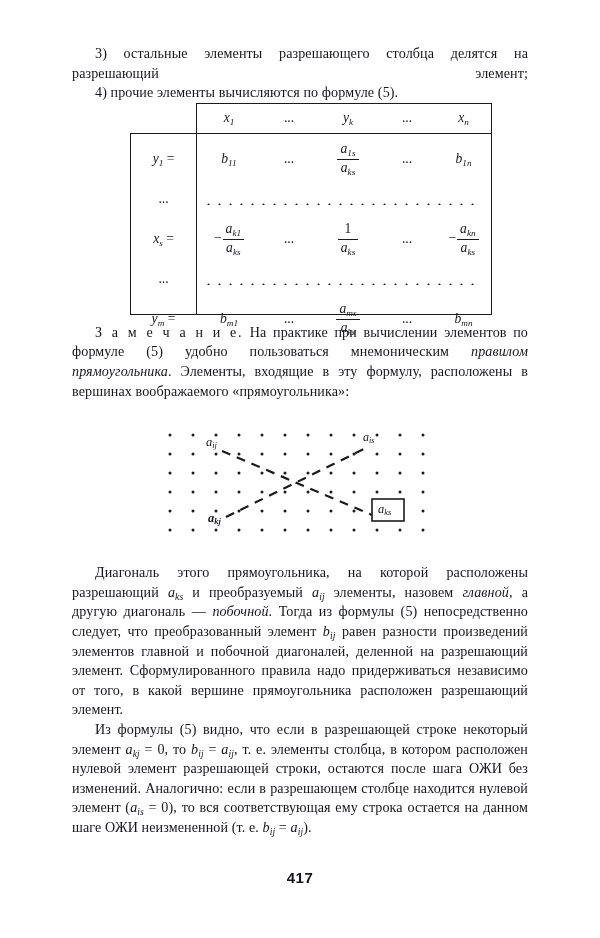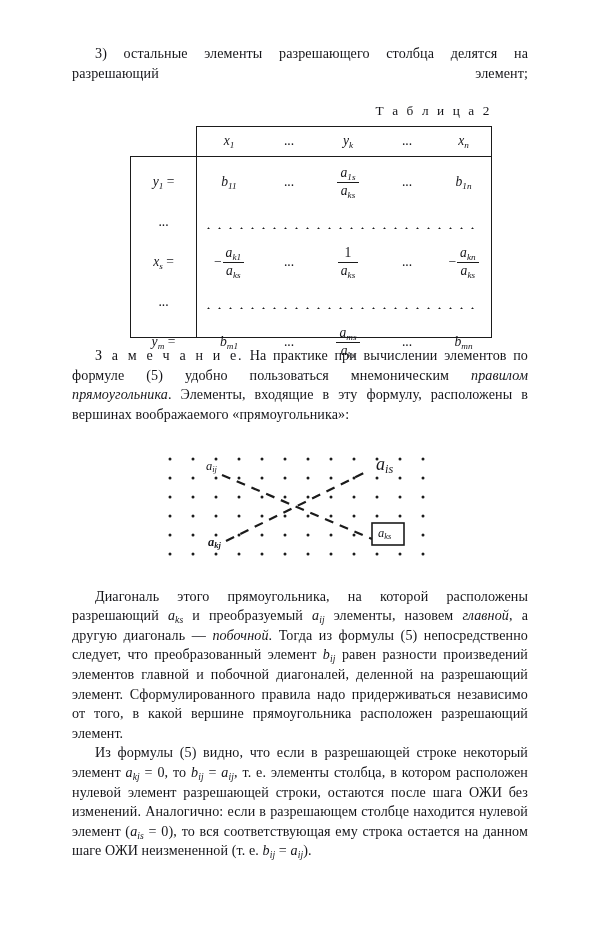--- a/index.html
+++ b/index.html
@@ -182,22 +182,24 @@
   }
 </style>
 </head>
 <body>
 
 <div class="page">
 
   <p class="para indent lastjust">
     <span>3) остальные элементы разрешающего столбца делятся на разрешающий элемент;</span>
   </p>
-
-  <div class="tbl-caption">Т а б л и ц а  2</div>
+  <p class="para indent">
+    <span>4) прочие элементы вычисляются по формуле (5).</span>
+  </p>
+
 
   <div class="tbl-wrap">
     <div class="box-stub"></div>
     <div class="box-main"></div>
     <div class="hdr-rule"></div>
 
     <div class="grid">
 
       <div class="row rhead">
         <div class="cell c-stub"></div>
@@ -407,33 +409,34 @@
       <line x1="72" y1="28" x2="222" y2="92" stroke="#1b1b1b" stroke-width="2.2" stroke-dasharray="9 7"></line>
 
       <line x1="76" y1="94" x2="218" y2="24" stroke="#1b1b1b" stroke-width="2.2" stroke-dasharray="9 7"></line>
 
       <rect x="222" y="76" width="32" height="22" fill="#ffffff" stroke="#1b1b1b" stroke-width="1.6"></rect>
     </svg>
 
     <div style="position:absolute;left:56px;top:12px;font-size:12.5px;" class="m">
       <span>a</span><sub class="sb">ij</sub>
     </div>
-    <div style="position:absolute;left:226px;top:7px;font-size:18px;" class="m">
+    <div style="position:absolute;left:213px;top:7px;font-size:12px;" class="m">
       <span>a</span><sub class="sb">is</sub>
     </div>
     <div style="position:absolute;left:58px;top:88px;font-size:12.5px;font-weight:bold;" class="m">
       <span>a</span><sub class="sb">kj</sub>
     </div>
     <div style="position:absolute;left:228px;top:79px;font-size:12.5px;" class="m">
       <span>a</span><sub class="sb">ks</sub>
     </div>
   </div>
 
   <p class="para indent" style="margin-top:18px">
     <span>Диагональ этого прямоугольника, на которой расположены разрешающий </span><span class="m"><span>a</span><sub class="sb">ks</sub></span><span> и преобразуемый </span><span class="m"><span>a</span><sub class="sb">ij</sub></span><span> элементы, назовем </span><span class="it">главной</span><span>, а другую диагональ — </span><span class="it">побочной</span><span>. Тогда из формулы (5) непосредственно следует, что преобразованный элемент </span><span class="m"><span>b</span><sub class="sb">ij</sub></span><span> равен разности произведений элементов главной и побочной диагоналей, деленной на разрешающий элемент. Сформулированного правила надо придерживаться независимо от того, в какой вершине прямоугольника расположен разрешающий элемент.</span>
   </p>
 
   <p class="para indent" style="margin-top:0">
     <span>Из формулы (5) видно, что если в разрешающей строке некоторый элемент </span><span class="m"><span>a</span><sub class="sb">kj</sub></span><span> = 0, то </span><span class="m"><span>b</span><sub class="sb">ij</sub></span><span> = </span><span class="m"><span>a</span><sub class="sb">ij</sub></span><span>, т. е. элементы столбца, в котором расположен нулевой элемент разрешающей строки, остаются после шага ОЖИ без изменений. Аналогично: если в разрешающем столбце находится нулевой элемент (</span><span class="m"><span>a</span><sub class="sb">is</sub></span><span> = 0), то вся соответствующая ему строка остается на данном шаге ОЖИ неизмененной (т. е. </span><span class="m"><span>b</span><sub class="sb">ij</sub></span><span> = </span><span class="m"><span>a</span><sub class="sb">ij</sub></span><span>).</span>
   </p>
 
+  <div class="folio">417</div>
 
 </div>
 
 </body></html>

